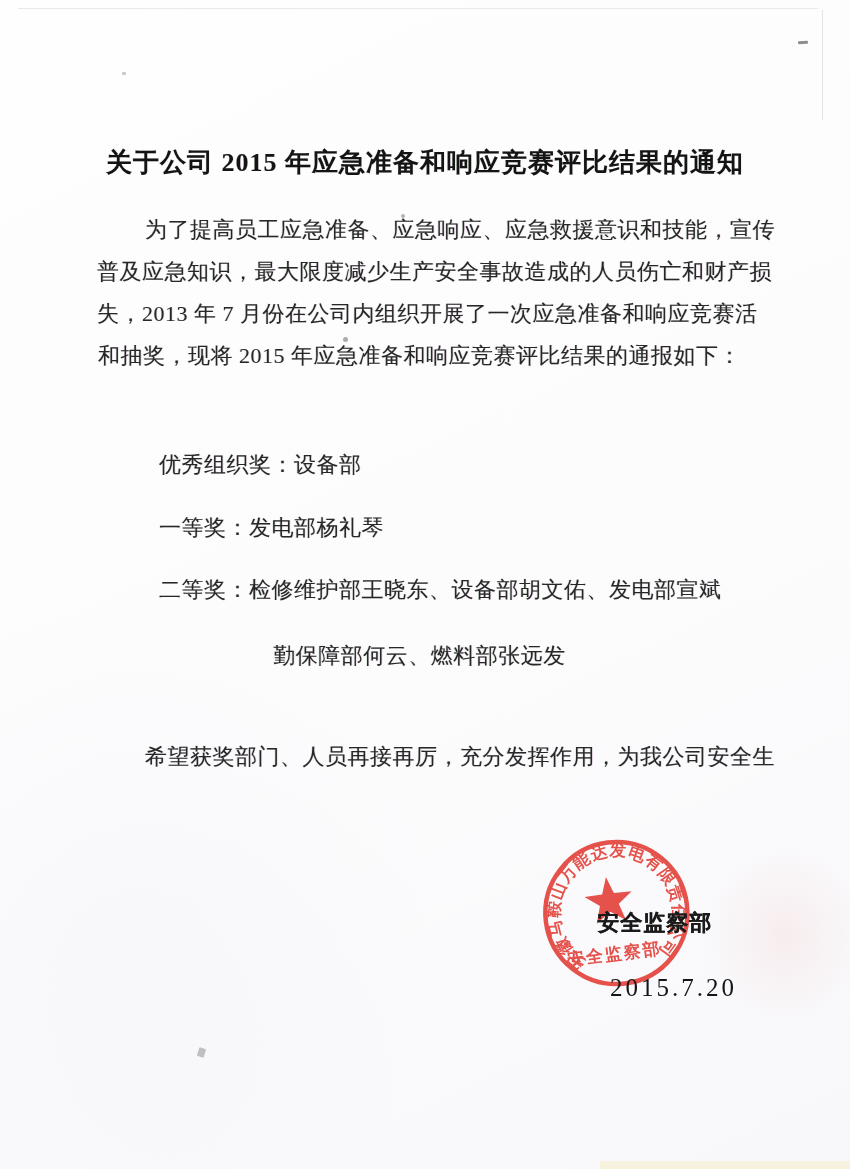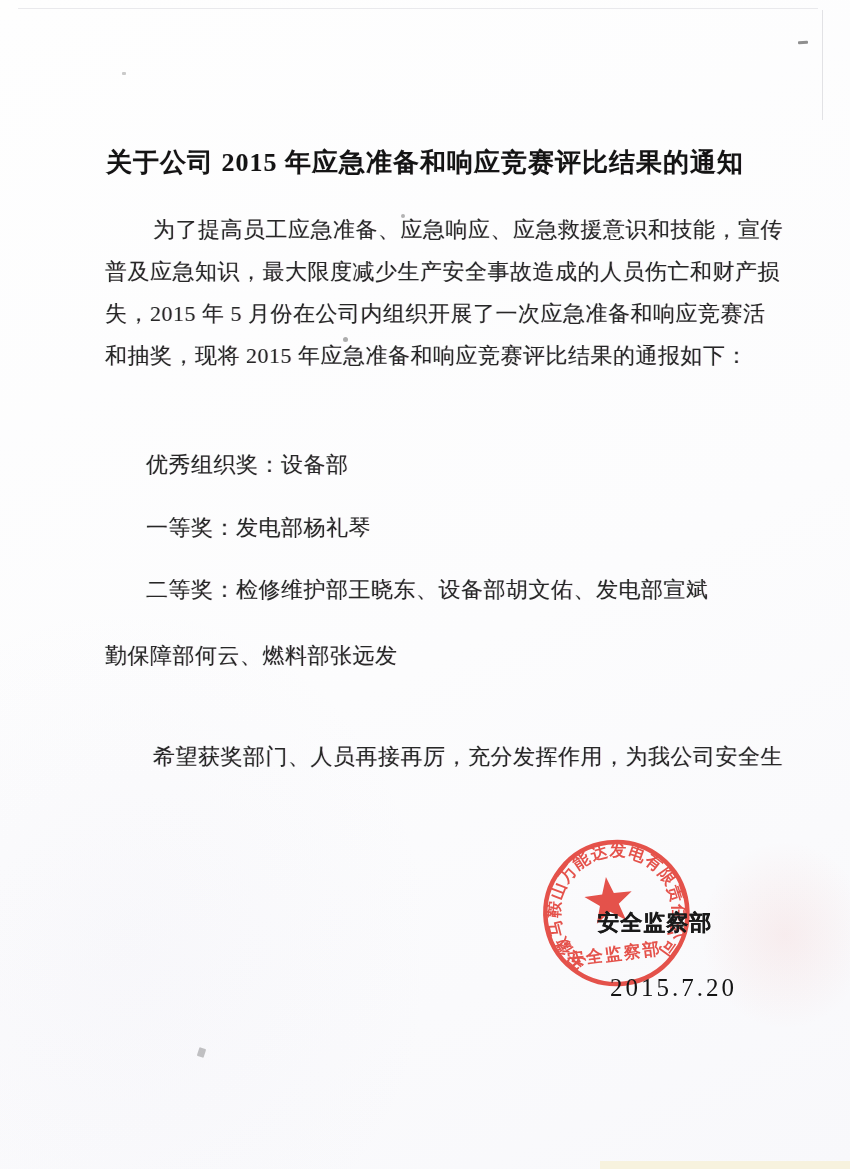--- a/index.html
+++ b/index.html
@@ -27,27 +27,27 @@
   .lavender-tint{position:absolute;top:620px;left:0;width:420px;height:549px;
     background:radial-gradient(ellipse at 30% 60%,rgba(180,175,215,.05),rgba(180,175,215,0) 75%);}
 
   .title{
     position:absolute;top:142px;left:0;right:0;
     margin:0;text-align:center;
     font-size:26px;font-weight:700;color:#141414;
     letter-spacing:1px;line-height:42px;
     text-shadow:.6px 0 rgba(150,50,150,.15),-.6px 0 rgba(40,120,40,.15);
   }
-  .para{position:absolute;left:105px;width:645px;}
+  .para{position:absolute;left:97px;width:645px;text-align:center;}
   .line{
     height:42px;line-height:42px;font-size:22px;letter-spacing:.5px;
     white-space:nowrap;color:#272727;
     text-shadow:.7px 0 rgba(140,40,140,.16),-.7px 0 rgba(40,120,40,.16);
   }
-  .line.single{position:absolute;left:98px;width:645px;}
+  .line.single{position:absolute;left:111px;width:645px;}
   .indent{padding-left:48px;}
 
   .seal{position:absolute;top:833px;left:532px;width:170px;height:170px;
     transform:rotate(-7deg);opacity:.88;z-index:2;}
   .seal text{font-family:"Liberation Serif","DejaVu Serif",serif;font-weight:700;}
   .dept-sign{
     position:absolute;top:908px;left:597px;z-index:3;
     font-size:22px;letter-spacing:1px;color:#1a1a1a;font-weight:600;
     text-shadow:.4px 0 #1a1a1a;
   }
@@ -70,21 +70,21 @@
   <div class="speck s5"></div>
   <div class="bottom-strip"></div>
   <div class="pink-smudge"></div>
   <div class="lavender-tint"></div>
 
   <h1 class="title">关于公司 2015 年应急准备和响应竞赛评比结果的通知</h1>
 
   <div class="para" style="top:209px">
     <div class="line indent">为了提高员工应急准备、应急响应、应急救援意识和技能，宣传</div>
     <div class="line">普及应急知识，最大限度减少生产安全事故造成的人员伤亡和财产损</div>
-    <div class="line">失，2015 年 5 月份在公司内组织开展了一次应急准备和响应竞赛活</div>
+    <div class="line">失，2013 年 7 月份在公司内组织开展了一次应急准备和响应竞赛活</div>
     <div class="line">和抽奖，现将 2015 年应急准备和响应竞赛评比结果的通报如下：</div>
   </div>
 
   <div class="line single indent" style="top:444px">优秀组织奖：设备部</div>
   <div class="line single indent" style="top:569px">二等奖：检修维护部王晓东、设备部胡文佑、发电部宣斌</div>
   <div class="line single indent" style="top:507px">一等奖：发电部杨礼琴</div>
 
   <div class="para" style="top:635px">
     <div class="line">勤保障部何云、燃料部张远发</div>
   </div>

